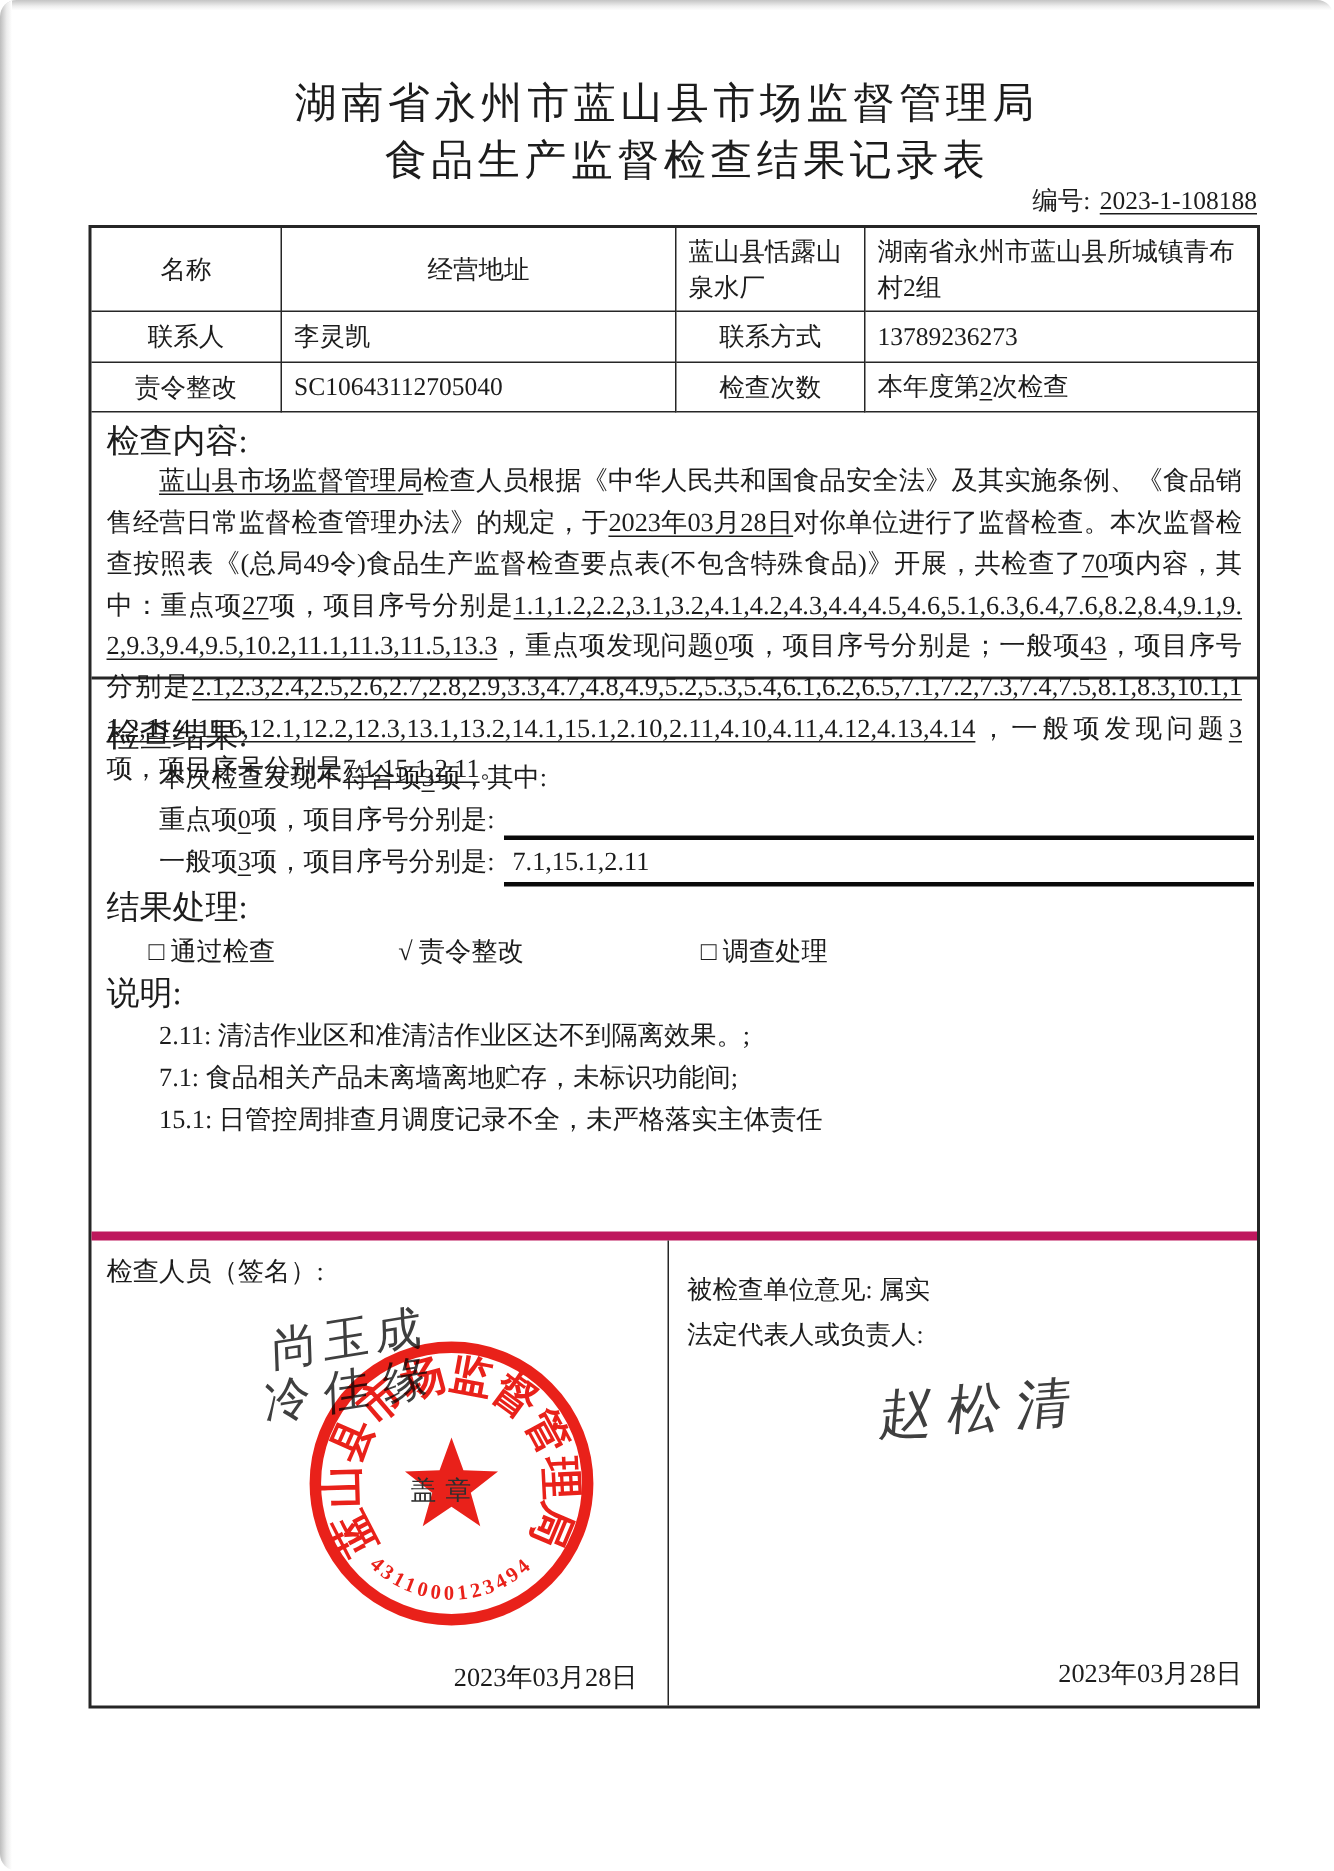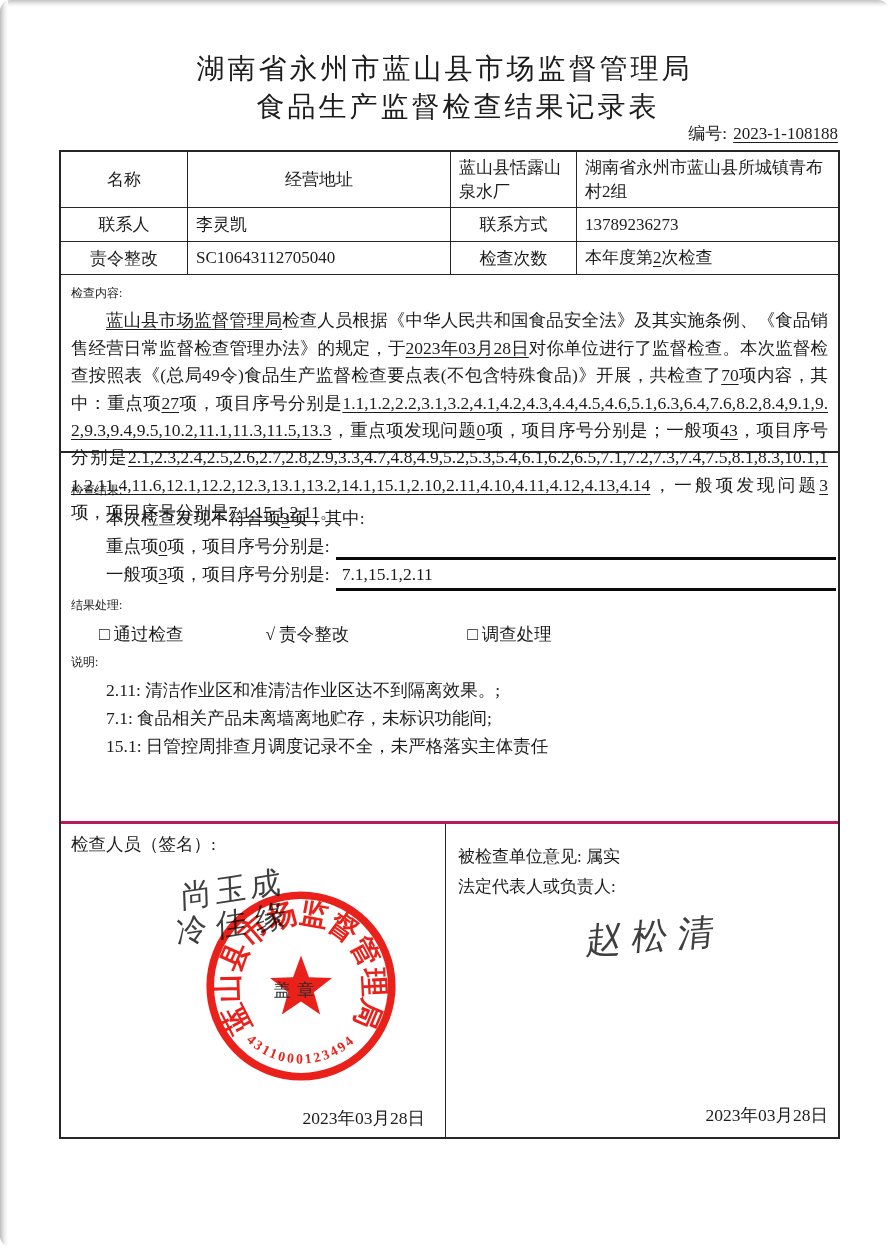--- a/index.html
+++ b/index.html
@@ -36,38 +36,38 @@
     grid-template-rows:56px 34px 33px; }
   .info-grid .cell { border-right:1px solid #262626; border-bottom:1px solid #262626;
     display:flex; align-items:center; }
   .info-grid .cell.last { border-right:none; }
   .info-grid .lab { justify-content:center; text-align:center; }
   .info-grid .val { padding:2px 8px; line-height:24px; }
 
   
   .content-sec { height:176px; padding:5px 10px 6px 10px; line-height:27.4px;
     font-size:17.5px; }
-  .sec-heading { font-size:12px; }
+  .sec-heading { font-size:22px; }
   .para { text-align:justify; text-indent:2em; word-break:break-all; }
 
   
   .result-sec { border-top:2px solid #262626; height:370px; padding:23px 10px 0 10px;
     line-height:28px; font-size:17.5px; }
   .ind { margin-left:2em; }
   .fill-row { display:flex; margin-left:2em; margin-right:-8px; }
   .fill-row .fill { flex:1; border-bottom:3px solid #0a0a0a; margin-left:6px;
     padding-left:6px; white-space:nowrap; }
   .options-row { display:flex; margin-top:1px;gap:32px; }
   .opt { white-space:nowrap; }
   .opt .mark { display:inline-block; margin-right:4px; }
   .opt1 { margin-left:28px; } .opt2 { margin-left:50px; } .opt3 { margin-left:86px; }
   .note-item { margin-left:2em; }
 
   
-  .sig-sec { border-top:3px solid #be185d; height:316px; display:flex; }
+  .sig-sec { border-top:6px solid #be185d; height:316px; display:flex; }
   .sig-left { width:385px; border-right:1.5px solid #262626; position:relative;
     padding:8px 10px; }
   .sig-right { flex:1; position:relative; padding:18px 12px; line-height:30px; }
   .sig-label { font-size:17.5px; }
   .date { position:absolute; bottom:7px; font-size:17.5px; }
   .date-left { right:20px; }
   .date-right { right:10px; }
 
   .handwriting { position:absolute; color:#242424; mix-blend-mode:multiply;
     font-size:31px; transform:rotate(-9deg) skewX(-7deg); letter-spacing:4px;

